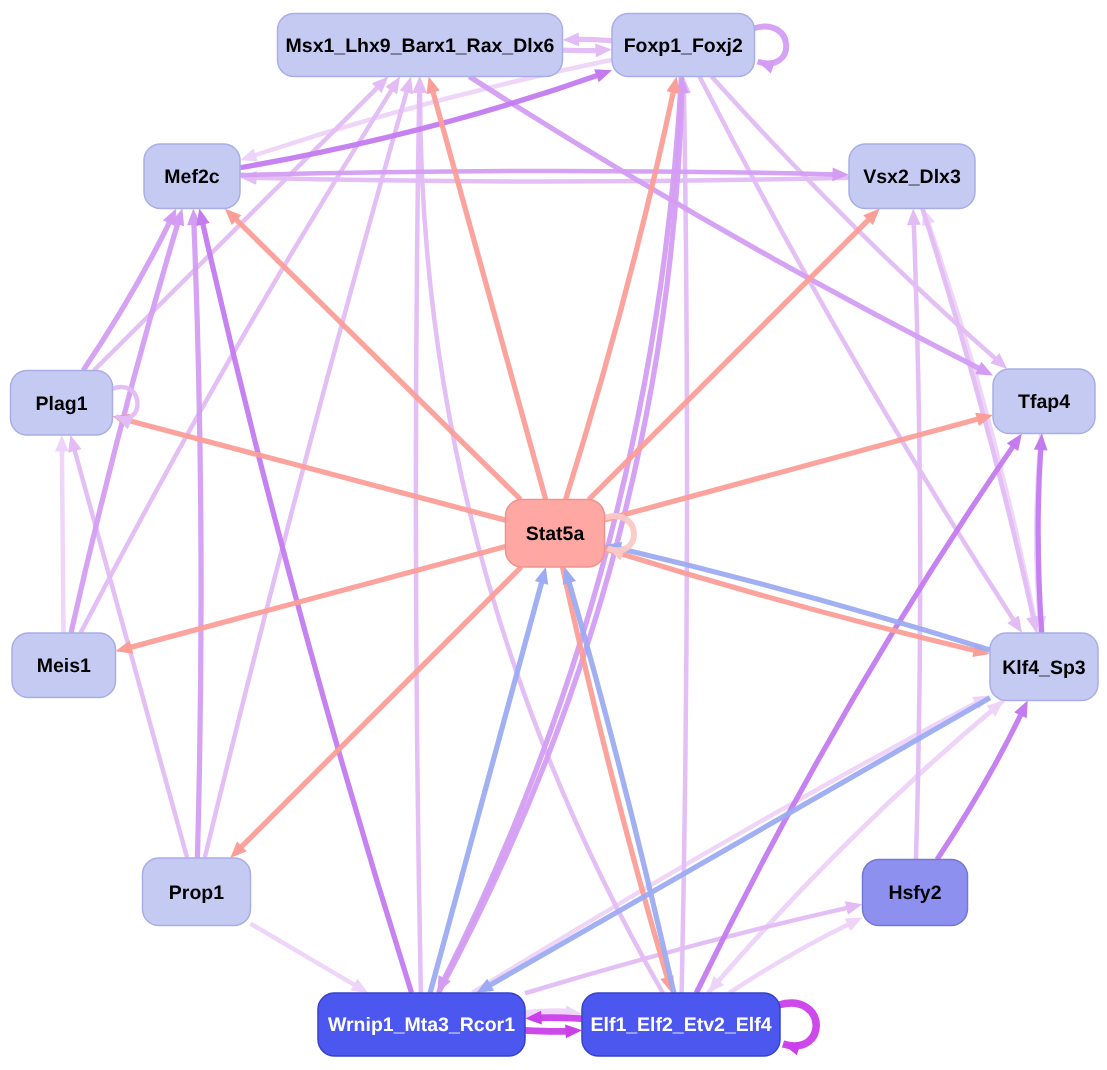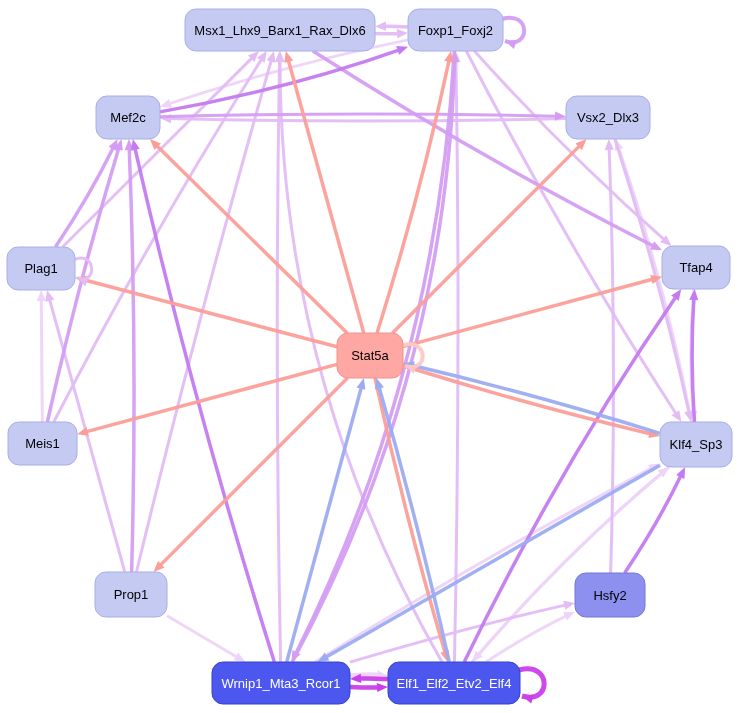--- a/index.html
+++ b/index.html
@@ -1,16 +1,16 @@
 <!DOCTYPE html>
 <html><head>
 <meta charset="utf-8">
 <style>
   html,body{margin:0;padding:0;background:#ffffff;}
-  .canvas{position:relative;width:738px;height:713px;background:#ffffff;overflow:hidden;}
+  .canvas{position:relative;width:738px;height:713px;background:#ffffff;overflow:hidden;font-weight:bold;}
   svg{display:block;}
   svg text{font-family:"Liberation Sans","DejaVu Sans",sans-serif;font-size:13px;}
 </style>
 </head>
 <body>
 
 <div class="canvas">
   <svg id="graph" width="738" height="713" xmlns="http://www.w3.org/2000/svg" viewBox="0 0 738 713">
       <g>
         <g>

